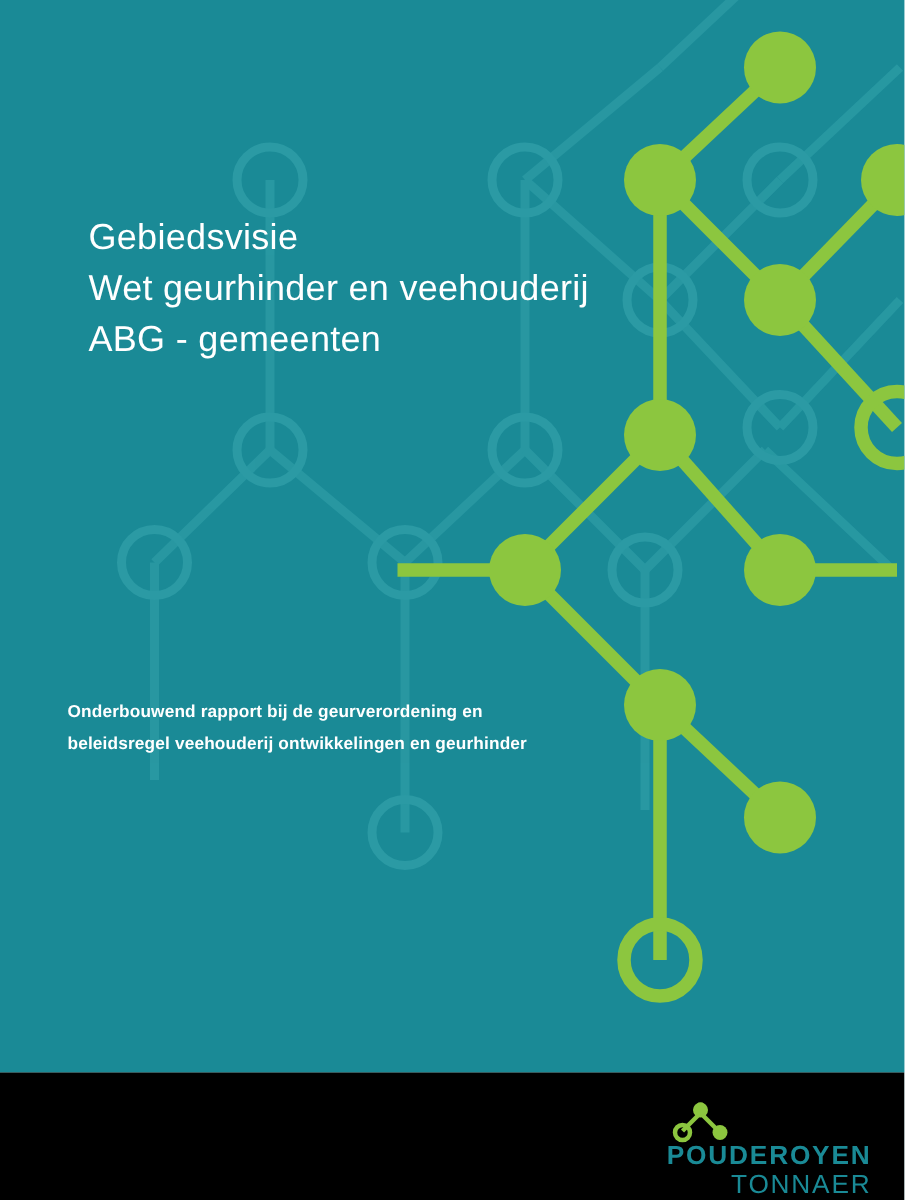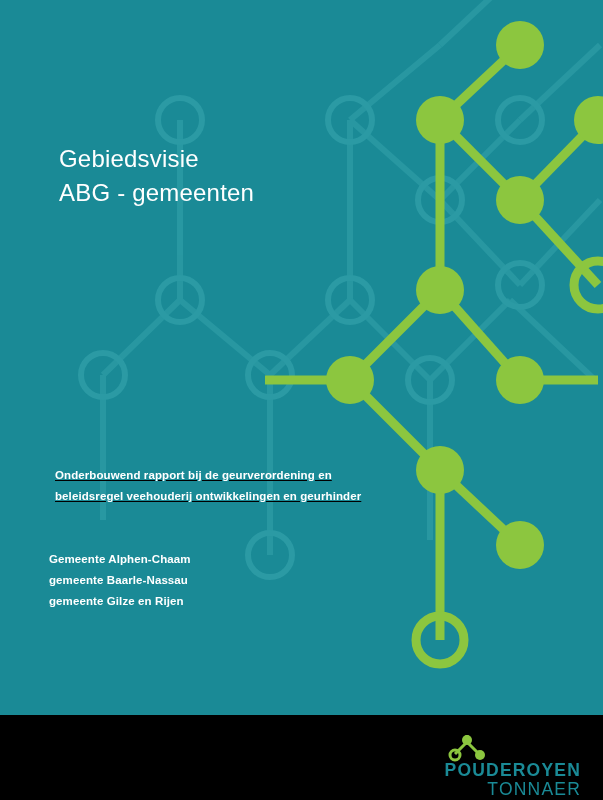--- a/index.html
+++ b/index.html
@@ -50,24 +50,23 @@
     font-size: 24px;
     line-height: 34px;
     font-weight: 400;
     letter-spacing: 0.2px;
     white-space: nowrap;
     margin-left: 10px;
   }
   
   .subtitle-block {
     position: absolute;
-    left: 55px;
+    left: 45px;
     top: 465px;
     width: 400px;
-    text-decoration: underline;
   }
   .subtitle-line {
     color: #ffffff;
     font-size: 11.5px;
     font-weight: bold;
     line-height: 21px;
     letter-spacing: 0.1px;
   }
   .authority-block {
     position: absolute;
@@ -200,33 +199,29 @@
       </g>
 
       <g fill="none" stroke="#8cc63f" stroke-width="9">
         <circle cx="598" cy="285" r="24"></circle>
         <circle cx="440" cy="640" r="24"></circle>
       </g>
     </svg>
 
     <div class="title-block">
       <div class="title-line">Gebiedsvisie</div>
+      <div class="title-line">Wet geurhinder en veehouderij</div>
       <div class="title-line">ABG - gemeenten</div>
     </div>
 
     <div class="subtitle-block">
       <div class="subtitle-line">Onderbouwend rapport bij de geurverordening en</div>
       <div class="subtitle-line">beleidsregel veehouderij ontwikkelingen en geurhinder</div>
     </div>
 
-    <div class="authority-block">
-      <div class="authority-line">Gemeente Alphen-Chaam</div>
-      <div class="authority-line">gemeente Baarle-Nassau</div>
-      <div class="authority-line">gemeente Gilze en Rijen</div>
-    </div>
   </div>
 
   <div class="footer">
     <div class="logo">
       <svg class="logo-mark" viewBox="0 0 46 30">
         <g stroke="#8cc63f" stroke-width="3" fill="none">
           <path d="M8,22 L20,10"></path>
           <path d="M20,10 L32,22"></path>
           <path d="M20,10 L20,3"></path>
         </g>

